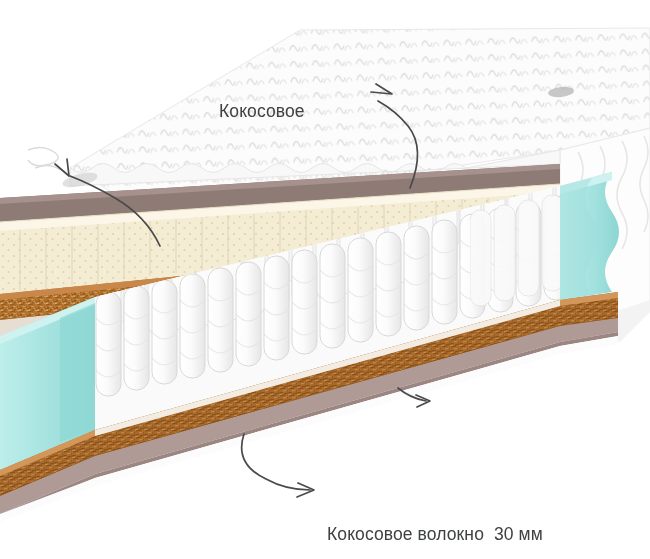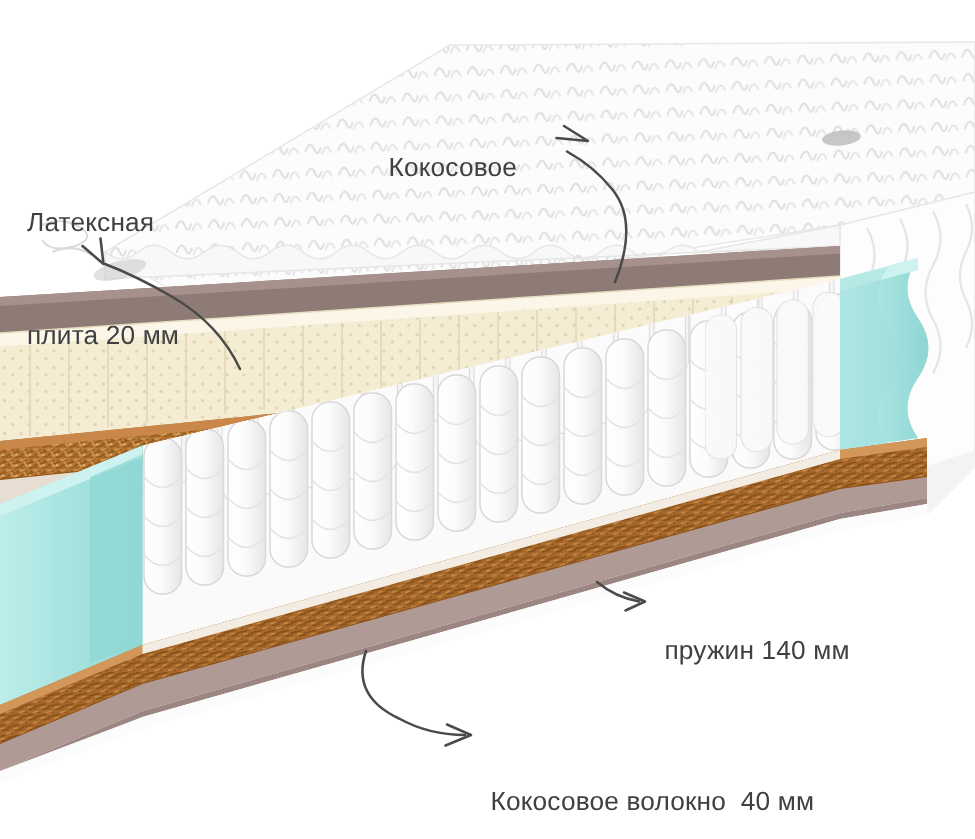--- a/index.html
+++ b/index.html
@@ -3,21 +3,21 @@
 <meta charset="utf-8">
 <style>
   html,body{margin:0;padding:0;background:#ffffff;}
   body{width:650px;height:559px;overflow:hidden;font-family:"Liberation Sans",sans-serif;}
   #stage{position:relative;width:650px;height:559px;background:#ffffff;}
   #stage svg.full{position:absolute;left:0;top:0;width:650px;height:559px;}
 
   .lbl{position:absolute;color:#3f4042;font-family:"Liberation Sans",sans-serif;
        font-size:17.5px;line-height:25px;letter-spacing:.1px;white-space:pre;}
   #lbl-latex{left:18px;top:86px;}
-  #lbl-coir10{left:219px;top:49px;margin-left:40px;}
+  #lbl-coir10{left:219px;top:49px;}
   #lbl-springs{left:443px;top:371px;}
   #lbl-coir20{left:327px;top:472px;}
 </style>
 </head>
 <body>
 
 <div id="stage">
 
   <svg class="full" viewBox="0 0 650 559">
     <defs>
@@ -304,30 +304,25 @@
         <path d="M398,388 q12,10 28,13"></path>
         <path d="M416,395 l14,6 l-13,6"></path>
       </g>
       <g>
         <path d="M244,434 q-10,30 22,45 q20,11 44,11"></path>
         <path d="M298,483 l16,7 l-17,7"></path>
       </g>
     </g>
   </svg>
 
-  <div class="lbl" id="lbl-latex">
-    <div>Латексная</div>
-    <div>плита 20 мм</div>
-  </div>
 
   <div class="lbl" id="lbl-coir10">
     <div>Кокосовое</div>
   </div>
 
   <div class="lbl" id="lbl-springs">
-    <div>пружин 140 мм</div>
   </div>
 
   <div class="lbl" id="lbl-coir20">
-    <div>Кокосовое волокно  40 мм</div>
+    <div>Кокосовое волокно  30 мм</div>
   </div>
 
 </div>
 
 </body></html>

